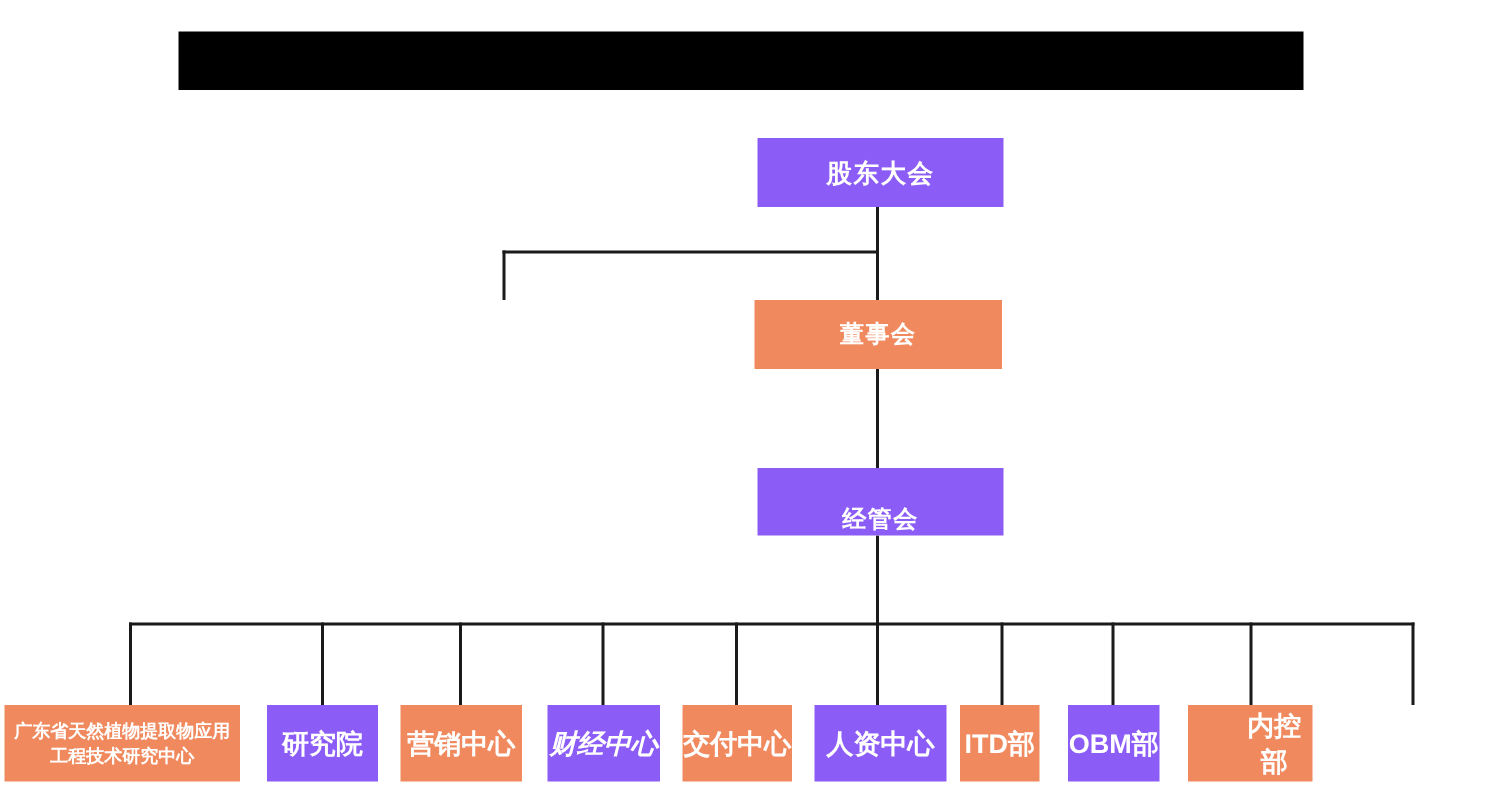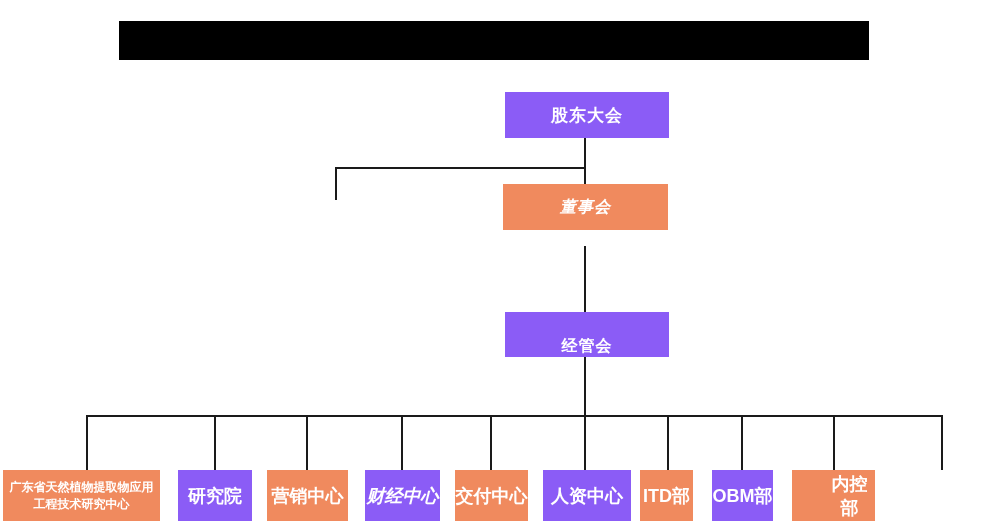--- a/index.html
+++ b/index.html
@@ -38,21 +38,21 @@
     text-align: center;
     box-sizing: border-box;
   }
   .dark  { background: #8b5cf6; }
   .light { background: #f08a5e; }
 
   
   .node-shareholders { left: 505px; top: 92px;  width: 164px; height: 46px; font-size: 17px; letter-spacing: 1px; }
   
   .node-supervisory  { left: 254px; top: 200px; width: 166px; height: 46px; font-size: 16px; letter-spacing: 1px; }
-  .node-board        { left: 503px; top: 184px; width: 165px; height: 46px; font-size: 16px; letter-spacing: 1px; font-style: italic; }
+  .node-board        { left: 503px; top: 200px; width: 165px; height: 46px; font-size: 16px; letter-spacing: 1px; }
   
   .node-management   { left: 505px; top: 312px; width: 164px; height: 45px; font-size: 16px; letter-spacing: 1px; align-items: flex-end; }
 
   
   .v-share-to-board  { left: 584px; top: 137px; width: 2px; height: 63px; }
   .h-level2          { left: 335px; top: 167px; width: 251px; height: 2px; }
   .v-to-supervisory  { left: 335px; top: 167px; width: 2px; height: 33px; }
   .v-board-to-mgmt   { left: 584px; top: 246px; width: 2px; height: 66px; }
   .v-mgmt-to-bus     { left: 584px; top: 357px; width: 2px; height: 113px; }
   .h-bus             { left: 86px;  top: 415px; width: 857px; height: 2px; }

